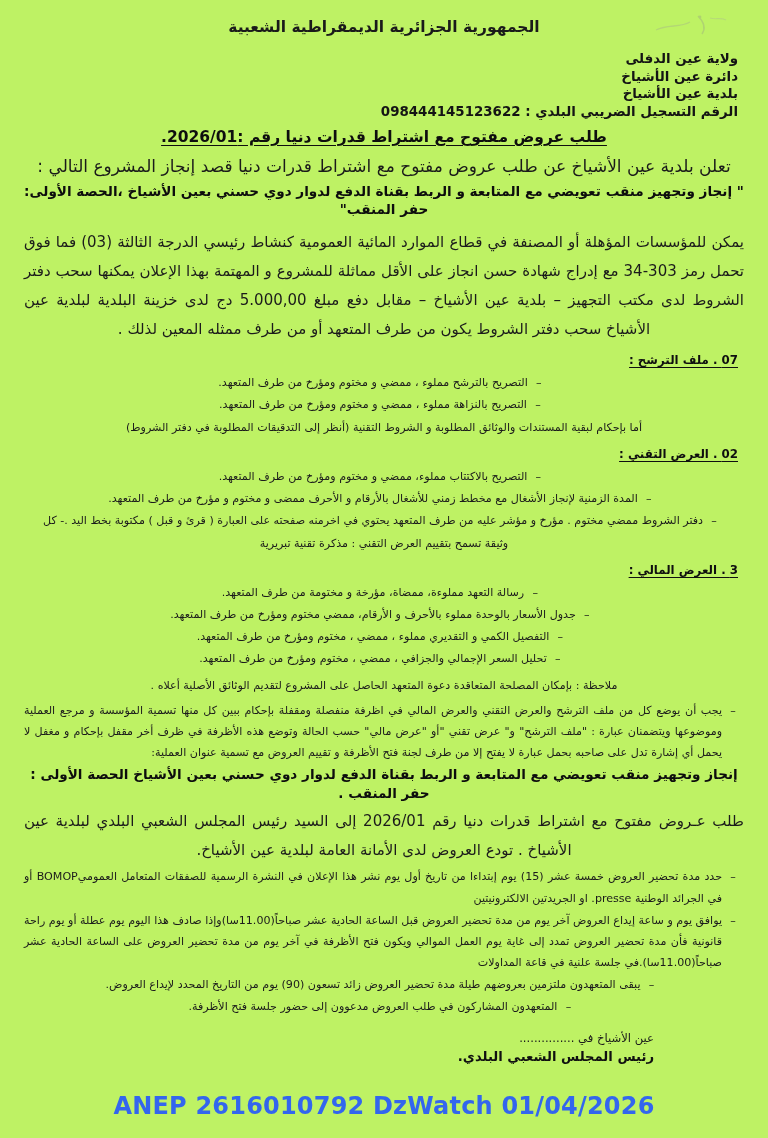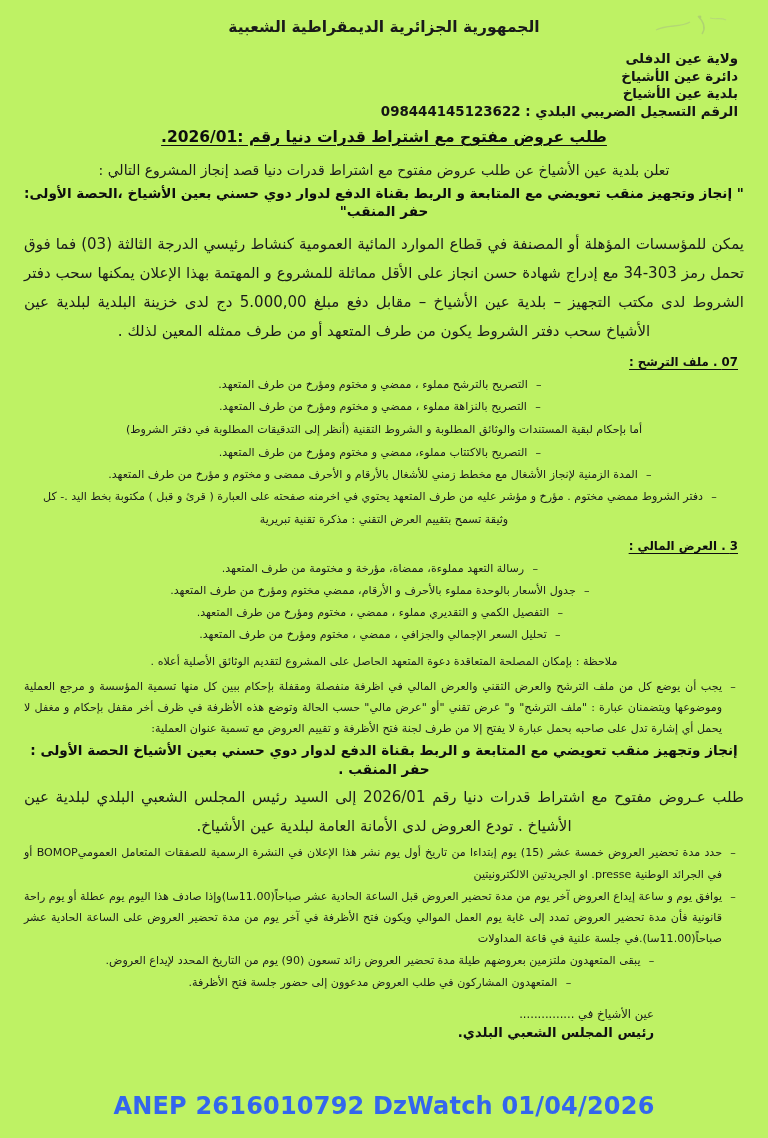--- a/index.html
+++ b/index.html
@@ -80,23 +80,23 @@
     font-size: 15.5px;
     font-weight: 700;
     text-decoration: underline;
     text-underline-offset: 3px;
     margin: 7px 0 9px 0;
     color: #0e0e0e;
   }
 
   .intro-line {
     text-align: center;
-    font-size: 14px;
+    font-size: 17px;
     font-weight: 400;
-    margin: 16px 0 6px 0;
+    margin: 10px 0 6px 0;
     color: #1a1a1a;
   }
 
   .project-title {
     text-align: center;
     font-size: 13.6px;
     font-weight: 700;
     margin: 0 0 10px 0;
     color: #0d0d0d;
     line-height: 1.35;
@@ -259,20 +259,21 @@
         <span class="dash">–</span>
         <span class="dash-text">التصريح بالترشح مملوء ، ممضي و مختوم ومؤرخ من طرف المتعهد.</span>
       </li>
       <li class="dash-item indent-center">
         <span class="dash">–</span>
         <span class="dash-text">التصريح بالنزاهة مملوء ، ممضي و مختوم ومؤرخ من طرف المتعهد.</span>
       </li>
     </ul>
     <div class="sub-line">أما بإحكام لبقية المستندات والوثائق المطلوبة و الشروط التقنية  (أنظر إلى التدقيقات المطلوبة في دفتر الشروط)</div>
 
+    <div class="section-head">02 . العرض التقني :</div>
     <ul class="dash-list">
       <li class="dash-item indent-center">
         <span class="dash">–</span>
         <span class="dash-text">التصريح بالاكتتاب مملوء، ممضي و مختوم ومؤرخ من طرف المتعهد.</span>
       </li>
       <li class="dash-item indent-center">
         <span class="dash">–</span>
         <span class="dash-text">المدة الزمنية لإنجاز الأشغال مع مخطط زمني للأشغال بالأرقام و الأحرف ممضى و مختوم و مؤرخ من طرف المتعهد.</span>
       </li>
       <li class="dash-item indent-center">

